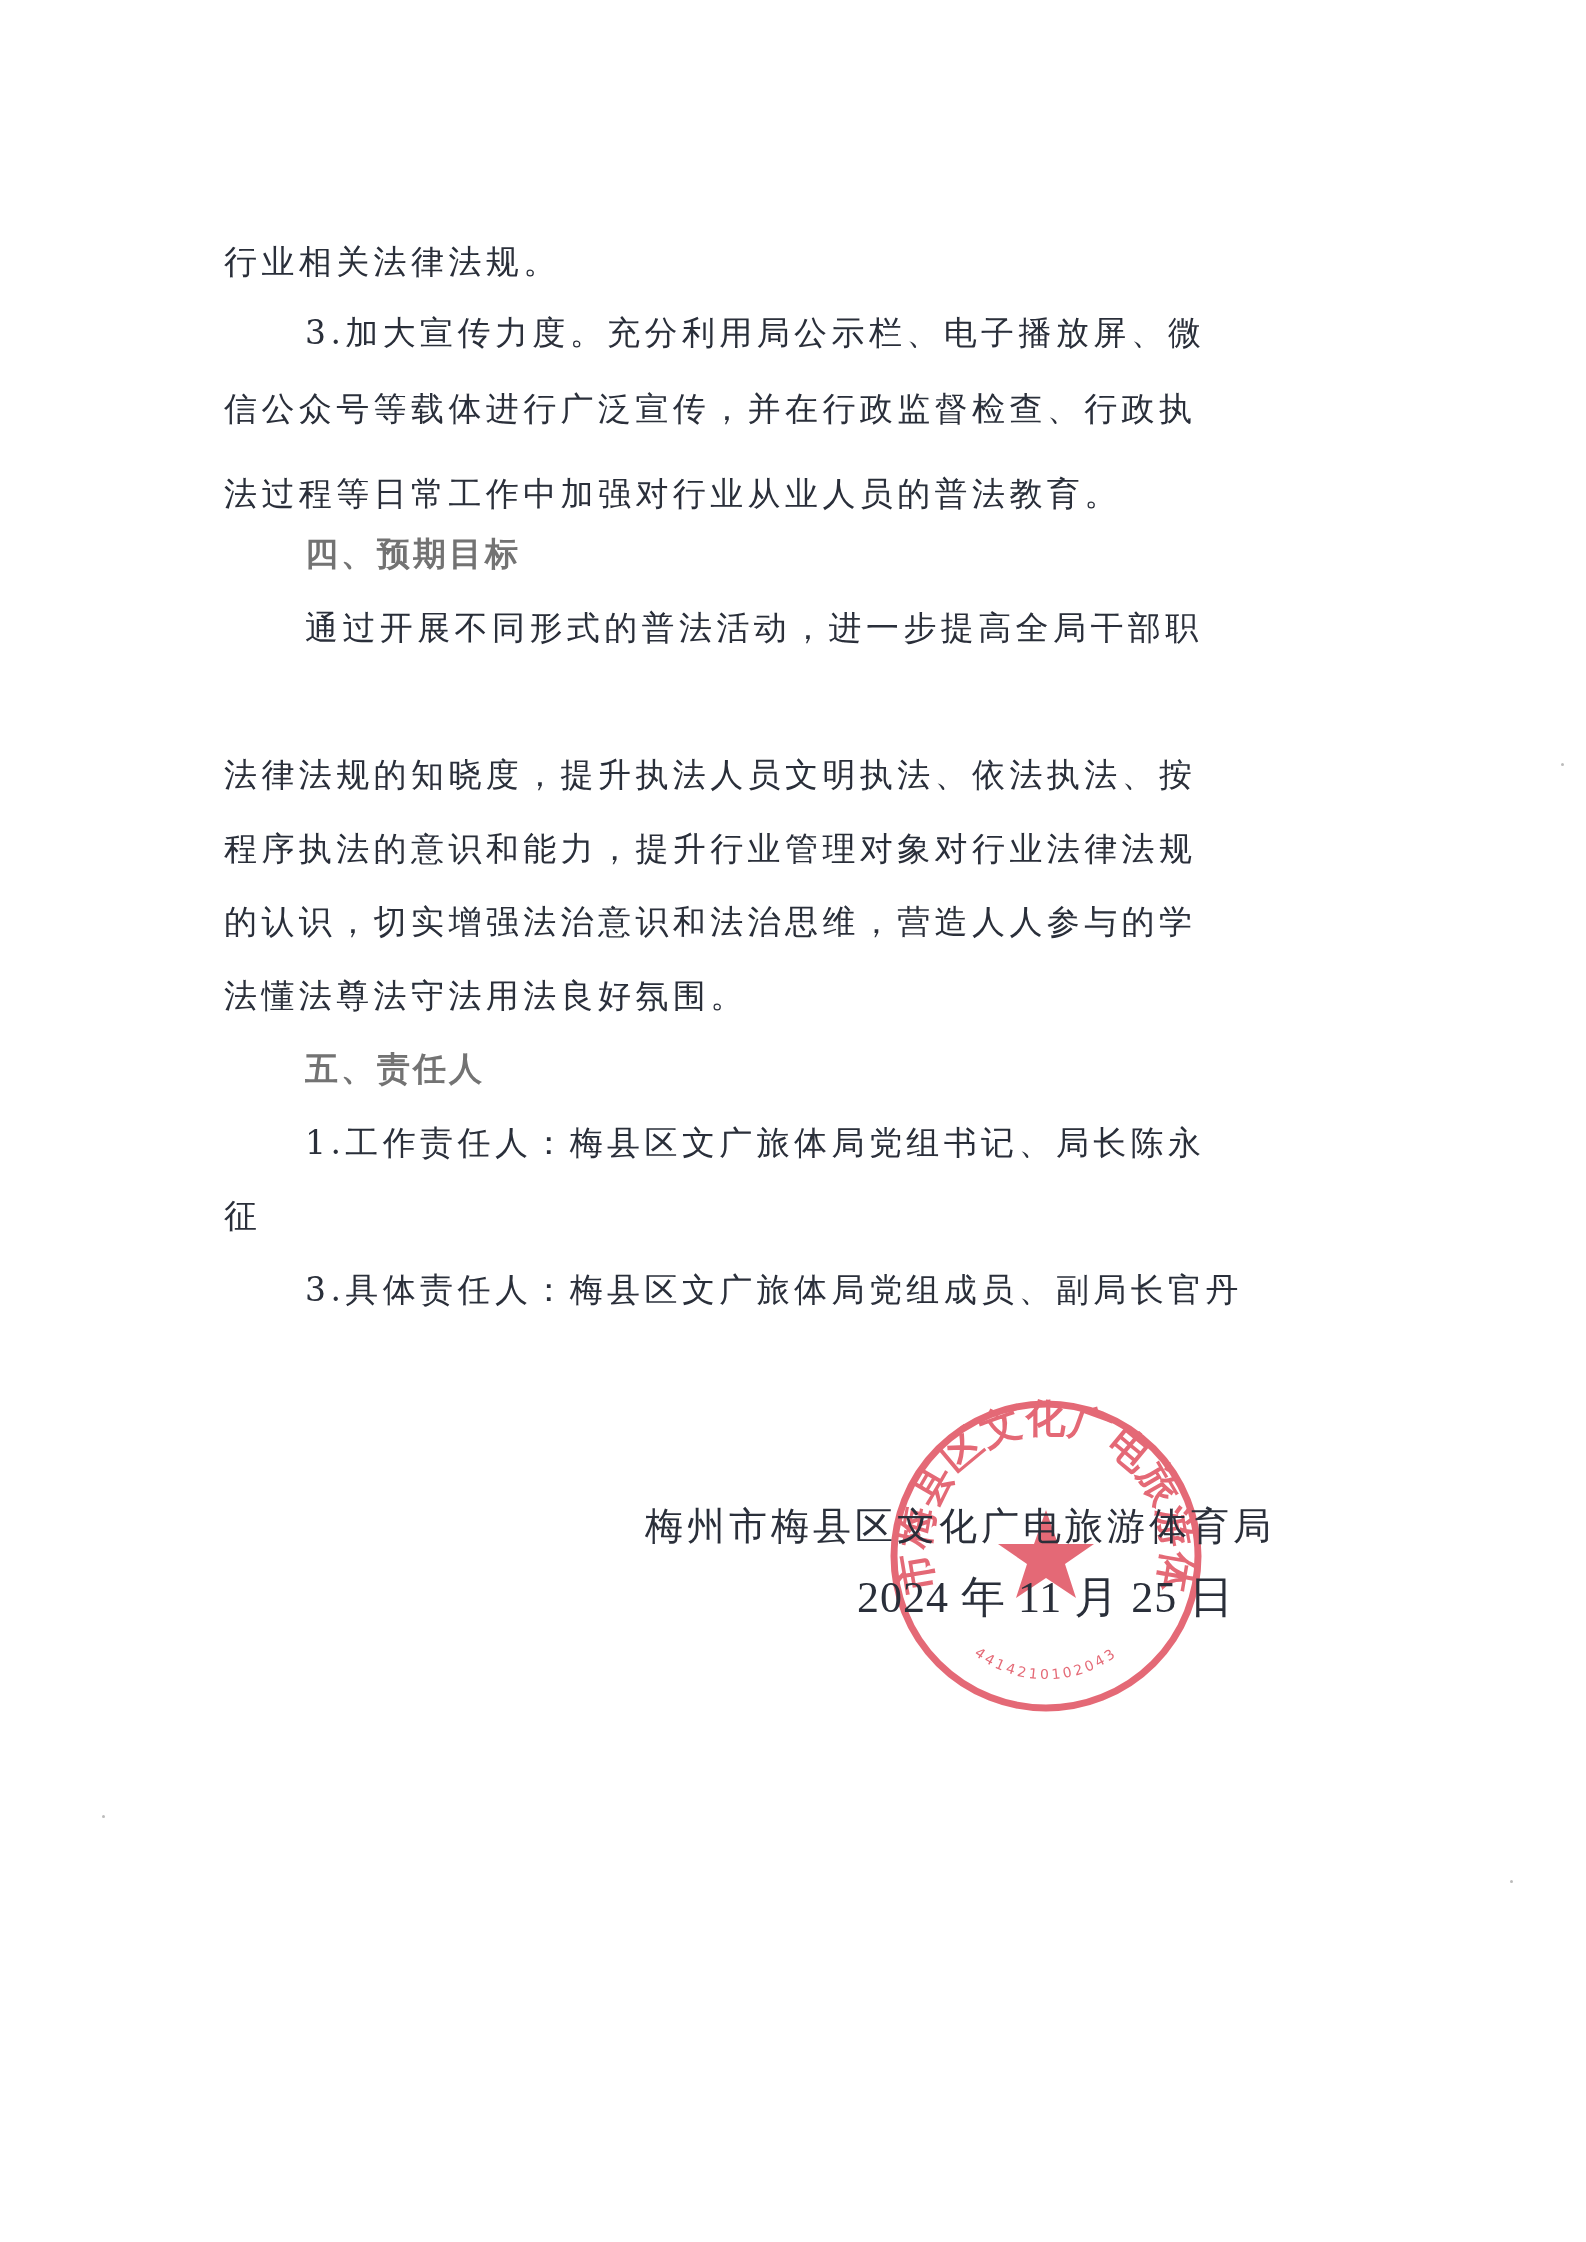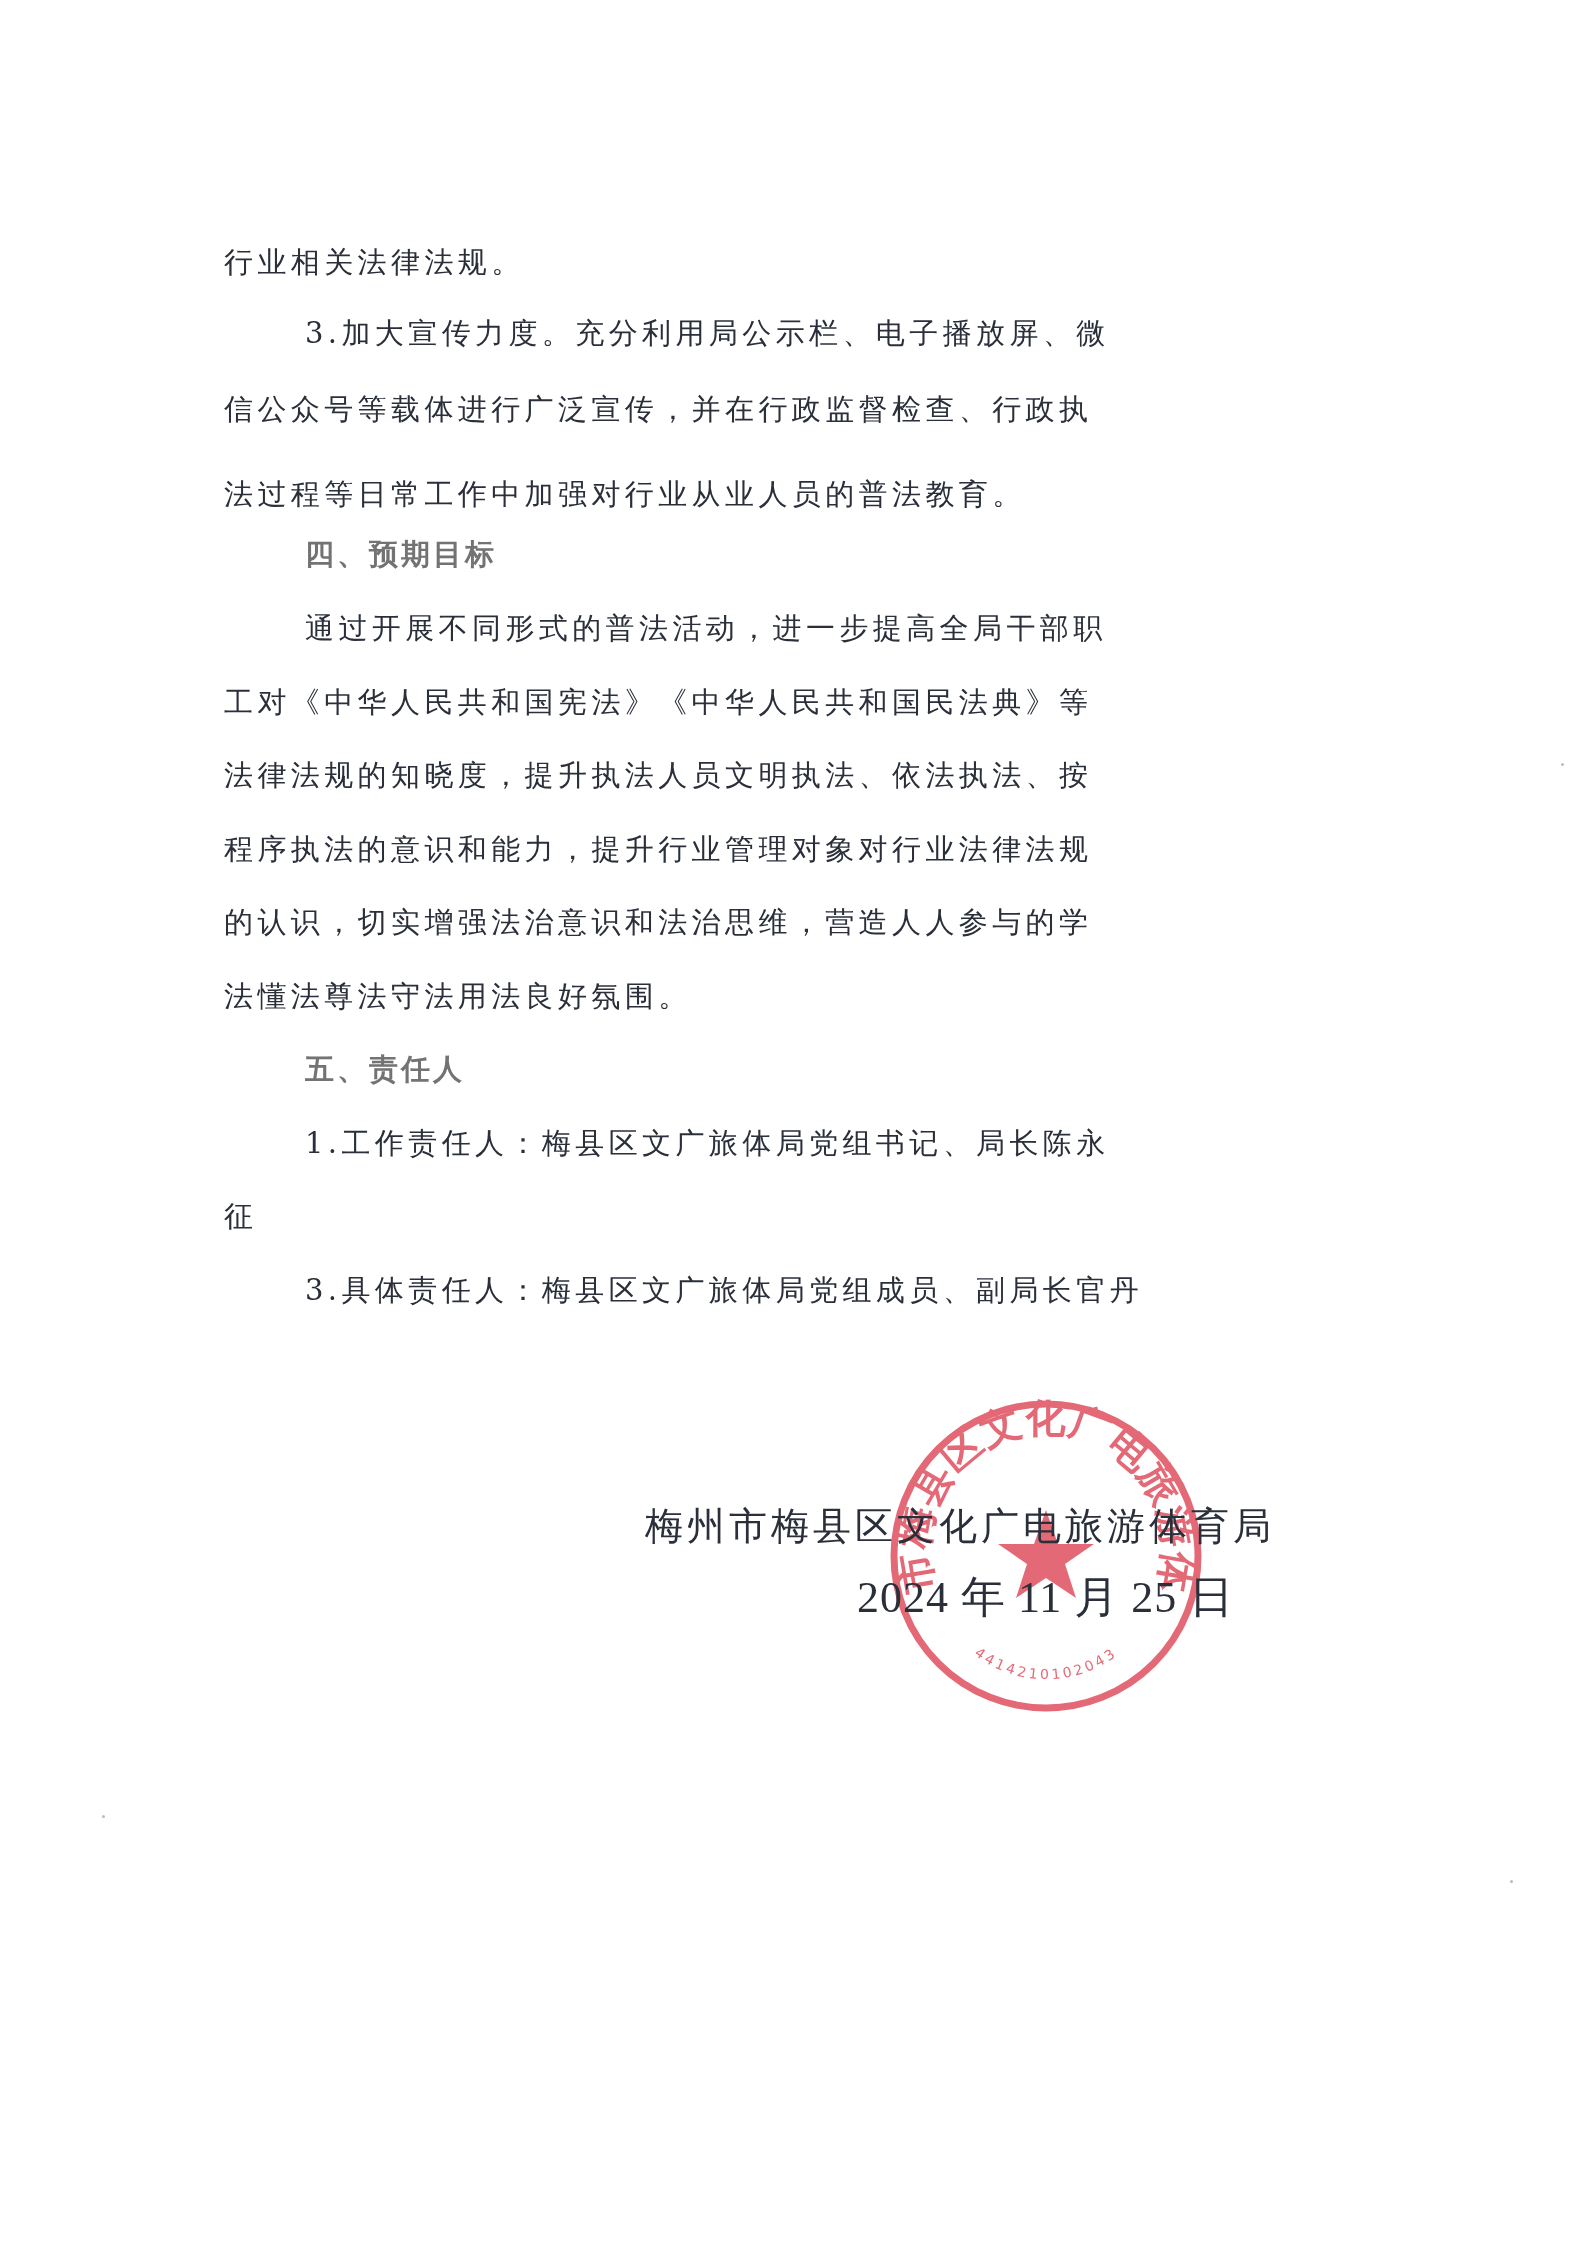--- a/index.html
+++ b/index.html
@@ -18,21 +18,21 @@
     .page {
       position: absolute;
       left: 0; top: 0;
       width: 1586px;
       height: 2242px;
       background: #ffffff;
     }
     .line {
       position: absolute;
       left: 224px;
-      font-size: 29px;
+      font-size: 33px;
       line-height: 48px;
       white-space: nowrap;
       letter-spacing: 4.4px;
     }
     .line.indent { left: 305px; }
     .line.heading {
       font-family: "DejaVu Sans", "Liberation Sans", sans-serif;
       font-weight: bold;
       letter-spacing: 3px;
       color: #737373;
@@ -66,21 +66,20 @@
 
 <div class="page">
 
   <div class="line" style="top:238px;">行业相关法律法规。</div>
   <div class="line indent" style="top:309px;">3.加大宣传力度。充分利用局公示栏、电子播放屏、微</div>
   <div class="line" style="top:385px;">信公众号等载体进行广泛宣传，并在行政监督检查、行政执</div>
   <div class="line" style="top:458px;margin-top:12px;">法过程等日常工作中加强对行业从业人员的普法教育。</div>
 
   <div class="line indent heading" style="top:530px;">四、预期目标</div>
   <div class="line indent" style="top:604px;text-align:right;">通过开展不同形式的普法活动，进一步提高全局干部职</div>
-  <div class="line" style="top:678px;">工对《中华人民共和国宪法》《中华人民共和国民法典》等</div>
   <div class="line" style="top:751px;">法律法规的知晓度，提升执法人员文明执法、依法执法、按</div>
   <div class="line" style="top:825px;">程序执法的意识和能力，提升行业管理对象对行业法律法规</div>
   <div class="line" style="top:898px;">的认识，切实增强法治意识和法治思维，营造人人参与的学</div>
   <div class="line" style="top:972px;">法懂法尊法守法用法良好氛围。</div>
 
   <div class="line indent heading" style="top:1045px;">五、责任人</div>
   <div class="line indent" style="top:1119px;">1.工作责任人：梅县区文广旅体局党组书记、局长陈永</div>
   <div class="line" style="top:1192px;">征</div>
   <div class="line indent" style="top:1266px;">3.具体责任人：梅县区文广旅体局党组成员、副局长官丹</div>
 

